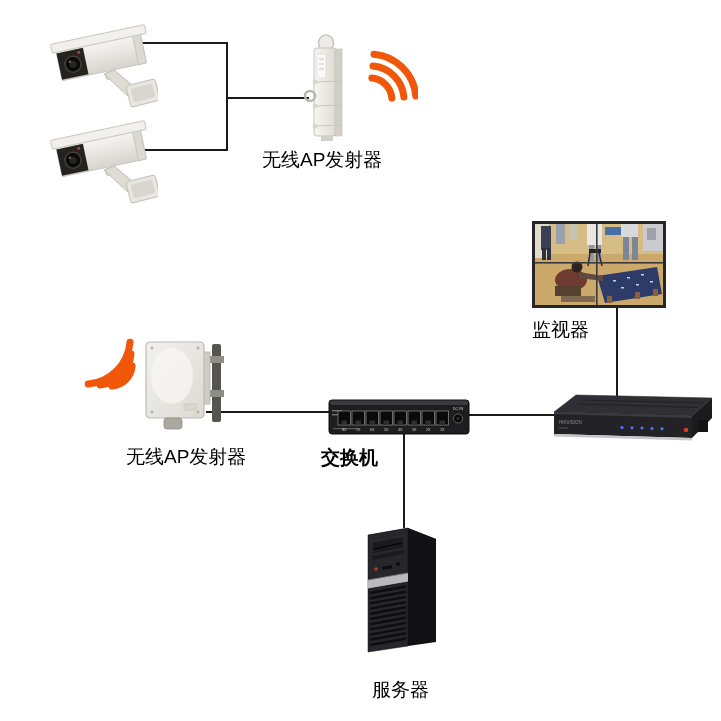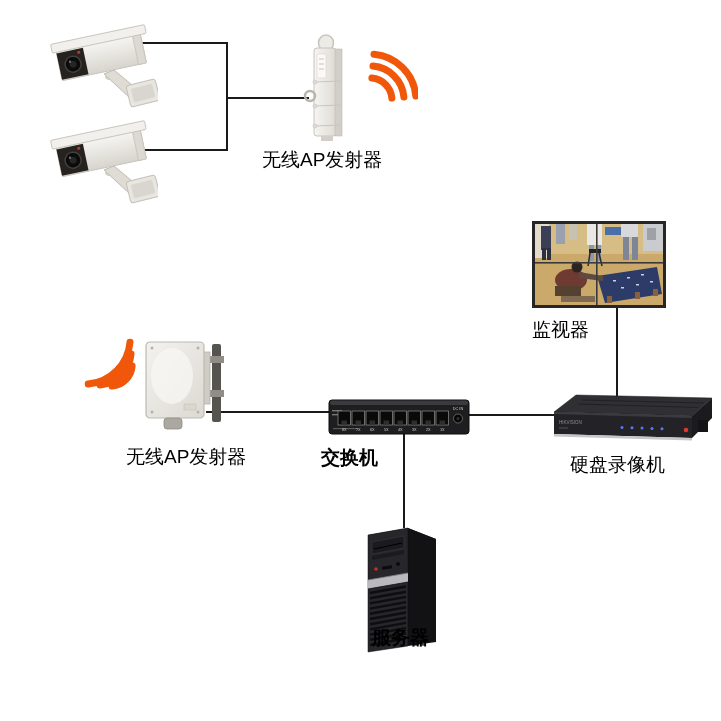--- a/index.html
+++ b/index.html
@@ -257,16 +257,15 @@
       <line x1="14" y1="112.6" x2="50" y2="106.1"></line>
       <line x1="14" y1="117.8" x2="50" y2="111.3"></line>
       <line x1="14" y1="123" x2="50" y2="116.5"></line>
     </g>
   </svg>
 
   <div class="label" style="left:262px;top:147px;">无线AP发射器</div>
   <div class="label" style="left:532px;top:317px;">监视器</div>
   <div class="label" style="left:126px;top:444px;">无线AP发射器</div>
   <div class="label" style="left:321px;top:445px;font-weight:bold;">交换机</div>
-  <div class="label" style="left:570px;top:452px;">硬盘录像机</div>
-  <div class="label" style="left:372px;top:625px;font-weight:bold;">服务器</div>
+  <div class="label" style="left:372px;top:677px;">服务器</div>
 
 </div>
 
 </body></html>

